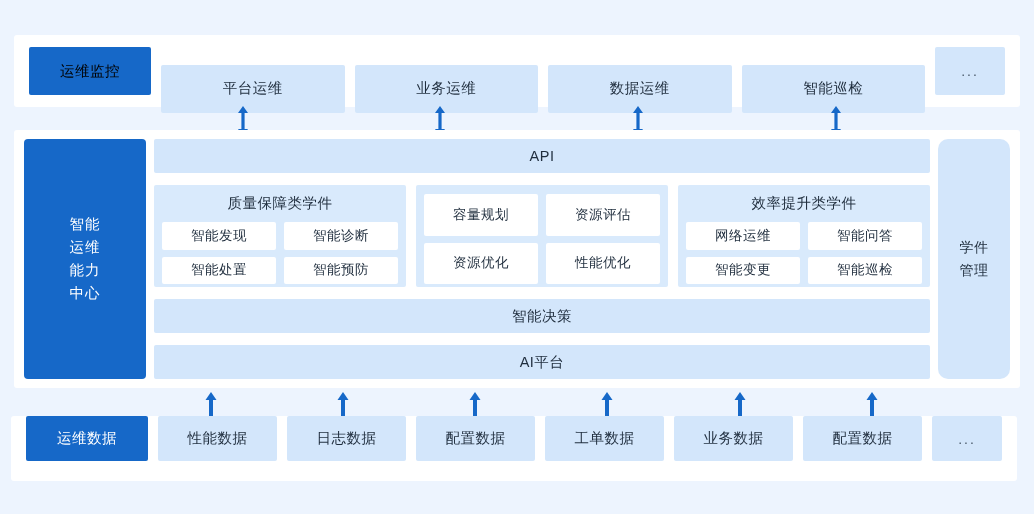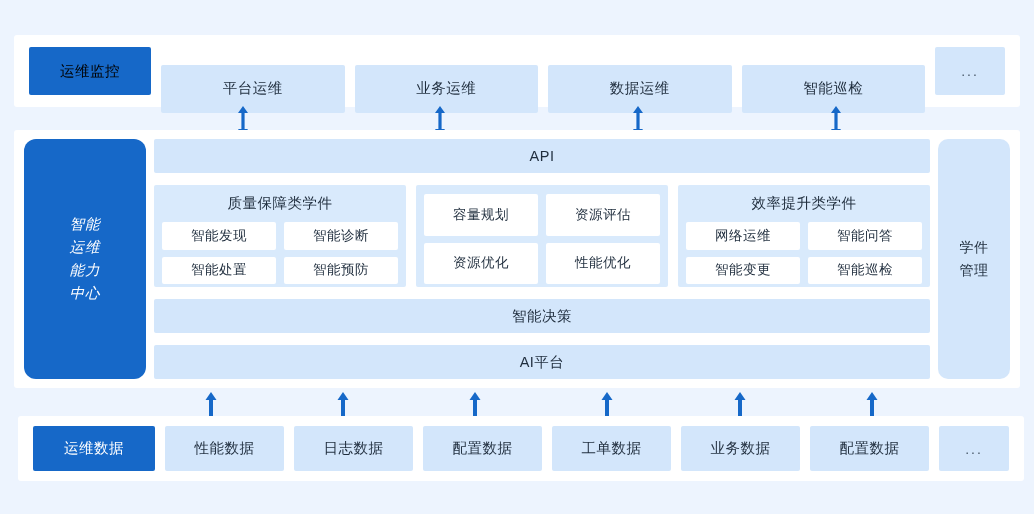--- a/index.html
+++ b/index.html
@@ -88,30 +88,29 @@
     width: 1006px;
     height: 258px;
     padding: 9px 10px;
     display: flex;
     gap: 8px;
   }
 
   #capability-center {
     flex: 0 0 122px;
     background: #1668c8;
-    border-radius: 12px;
+    border-radius: 4px;
     display: flex;
     align-items: center;
     justify-content: center;
     color: #ffffff;
     font-size: 14.5px;
     line-height: 23px;
     text-align: center;
     letter-spacing: 1px;
-    font-style: italic;
   }
 
   #middle-stack {
     flex: 1 1 auto;
     display: flex;
     flex-direction: column;
     gap: 12px;
   }
 
   .bar {
@@ -174,26 +173,25 @@
     justify-content: center;
     font-size: 14px;
     color: #1f2d3d;
     line-height: 23px;
     text-align: center;
     letter-spacing: .5px;
   }
 
   
   #bottom-panel {
-    left: 18px;
+    left: 11px;
     top: 416px;
     width: 1006px;
     height: 65px;
     display: flex;
-    align-items: center;
     padding: 0 10px;
   }
 
   .bottom-cell {
     height: 45px;
     background: #d3e6fb;
     border-radius: 2px;
     display: flex;
     align-items: center;
     justify-content: center;

